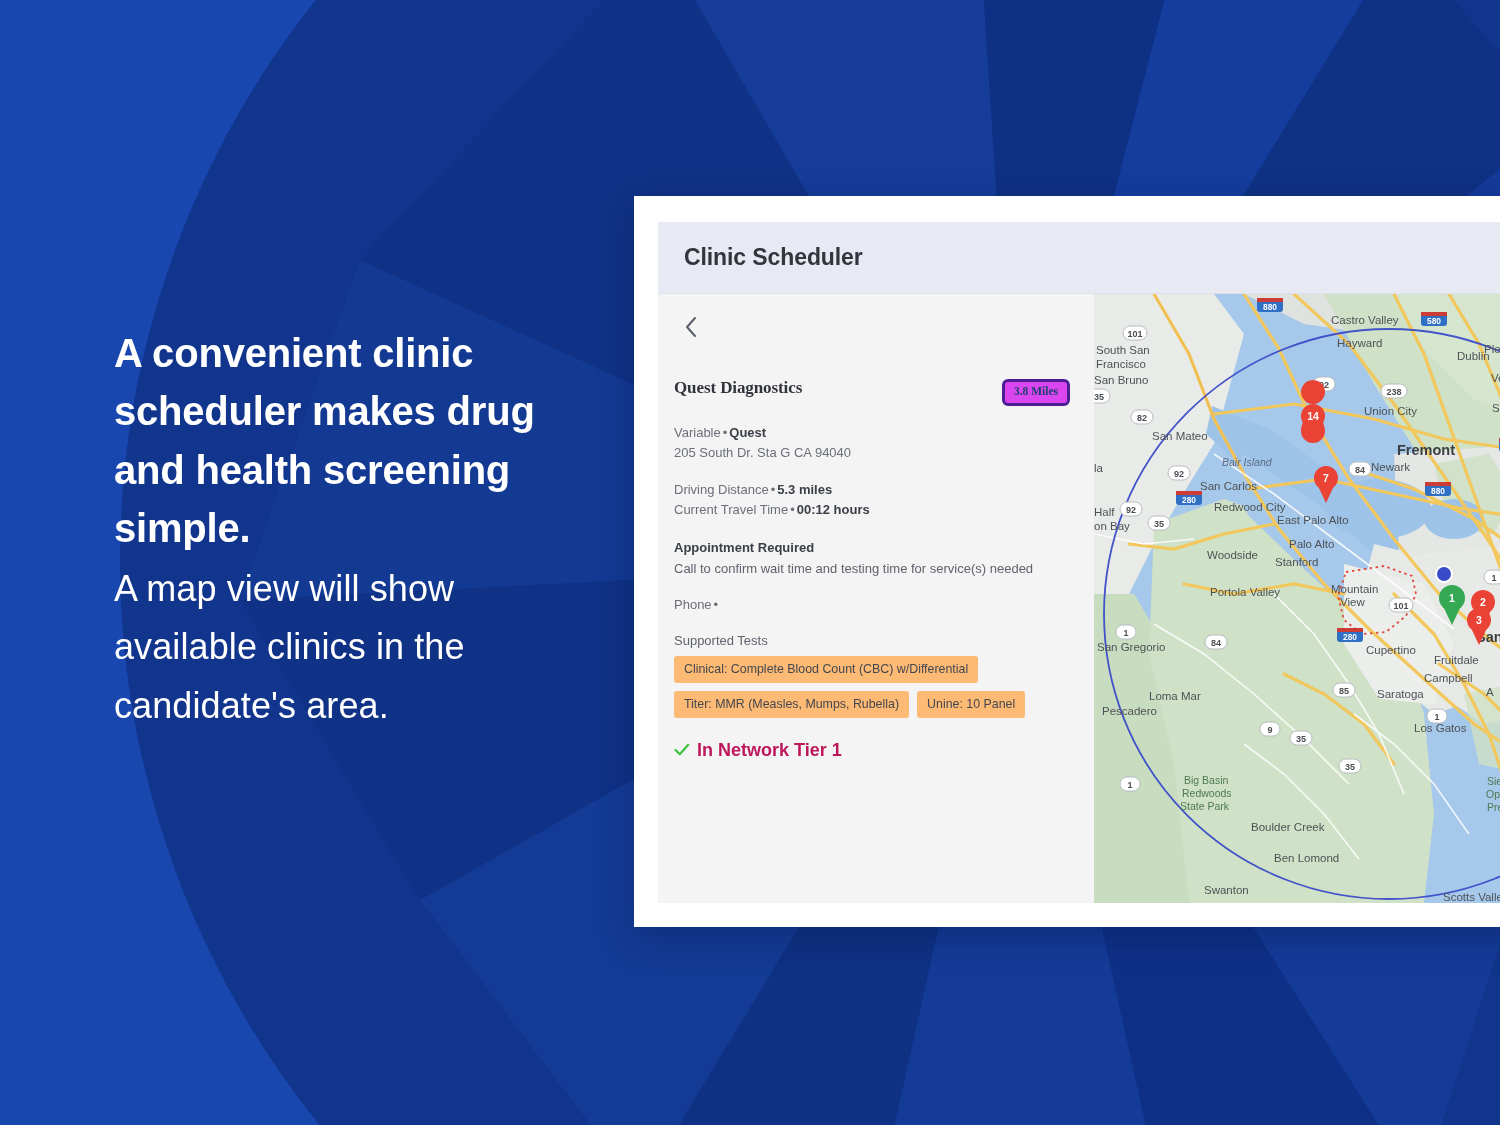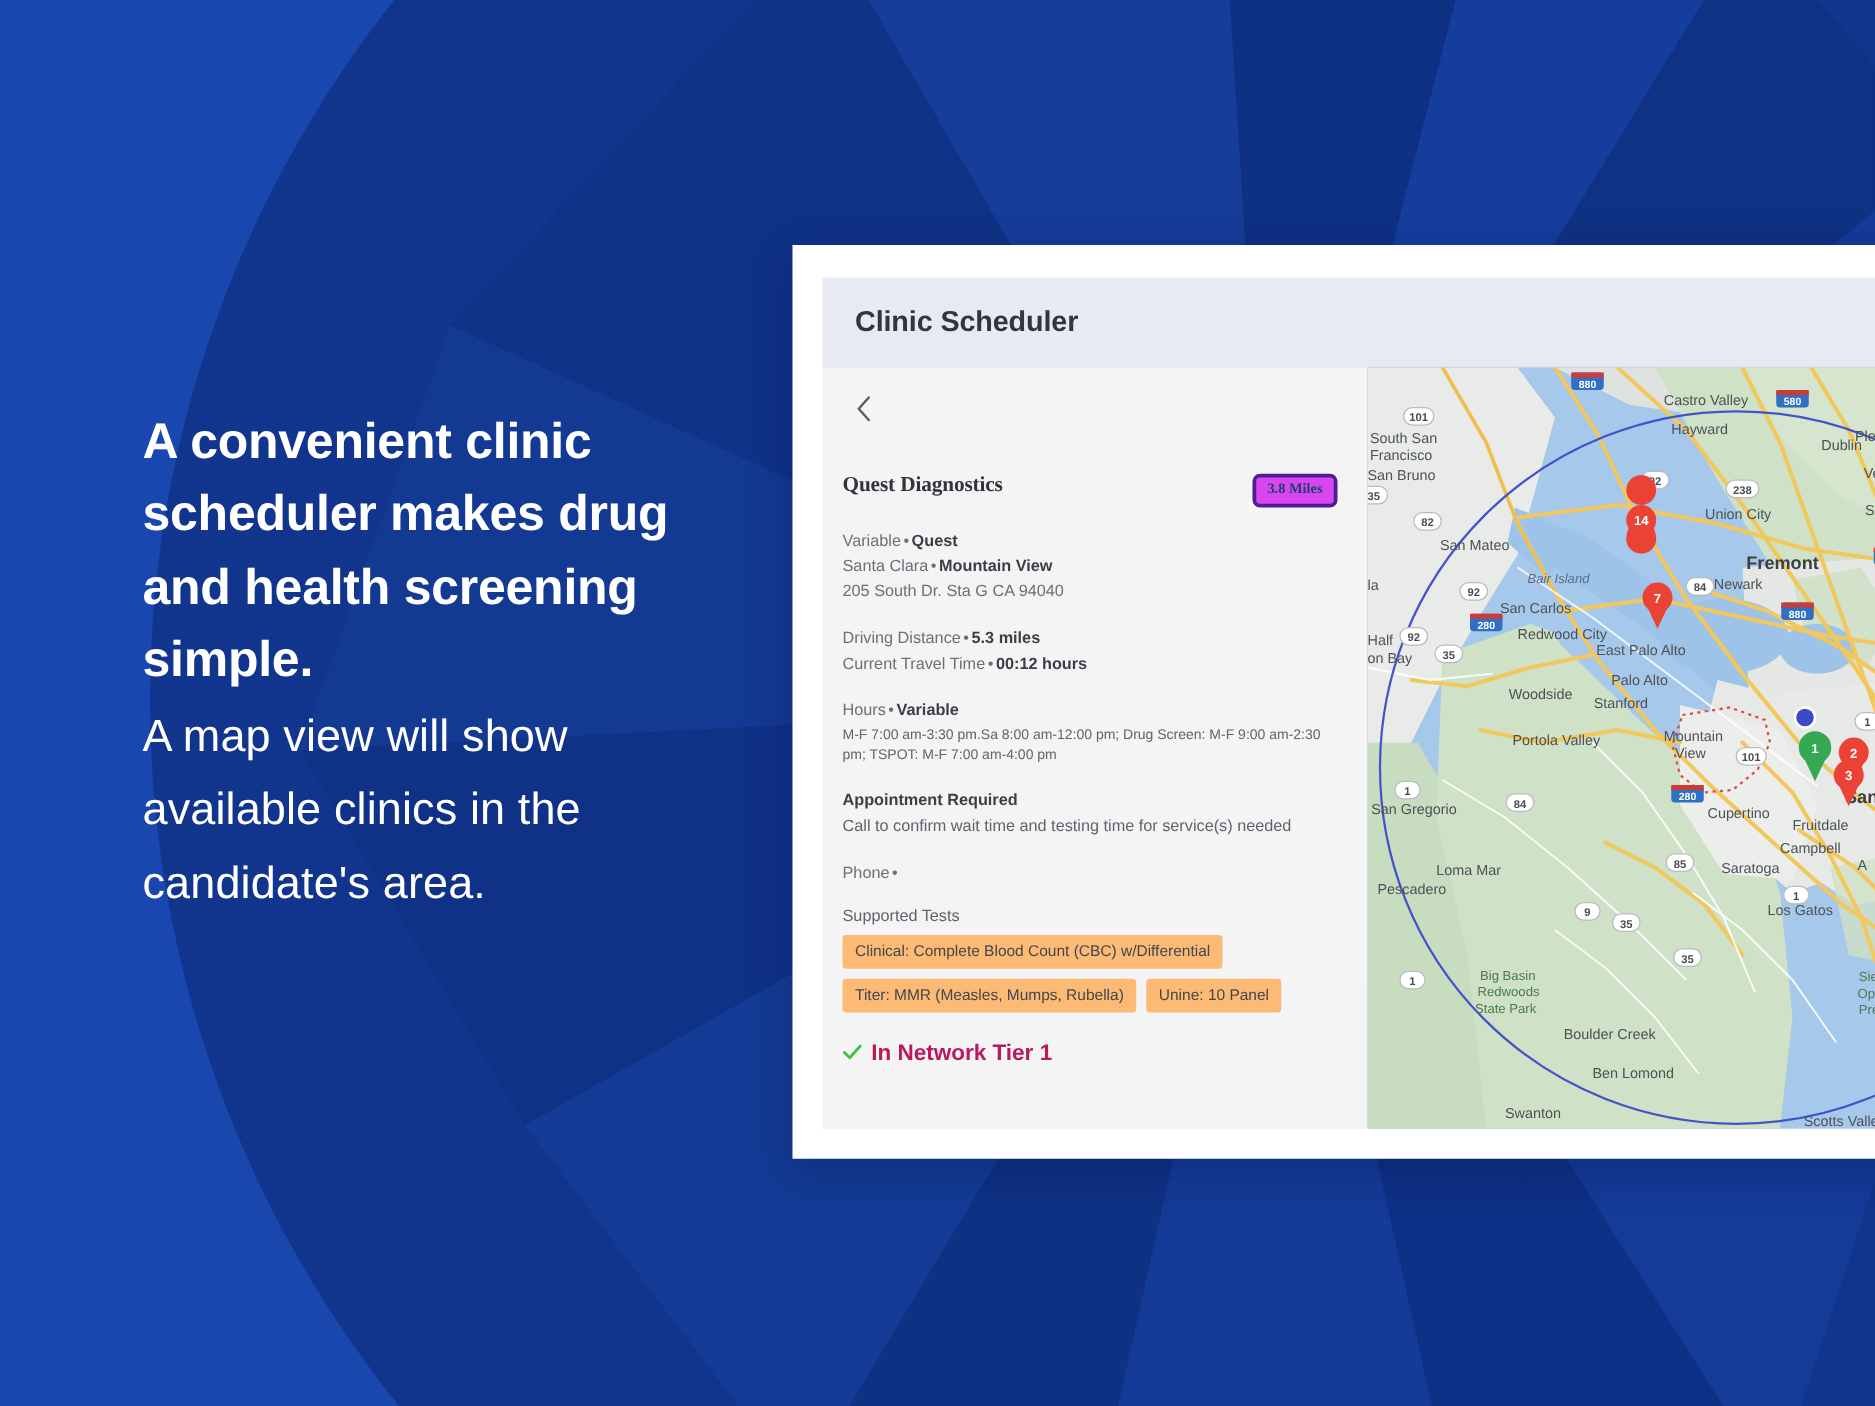--- a/index.html
+++ b/index.html
@@ -213,41 +213,32 @@
 
         <div class="clinic-head-row">
           <div class="clinic-name">Quest Diagnostics</div>
           <div class="miles-badge">3.8 Miles</div>
         </div>
 
         <div class="blk">
           <div class="line">
             <span>Variable</span><span class="sep-dot">•</span><b>Quest</b>
           </div>
-          <div class="line">
-            <span>Santa Clara</span><span class="sep-dot">•</span><b>Mountain View</b>
-          </div>
           <div class="line">205 South Dr. Sta G CA 94040</div>
         </div>
 
         <div class="blk">
           <div class="line">
             <span>Driving Distance</span><span class="sep-dot">•</span><b>5.3 miles</b>
           </div>
           <div class="line">
             <span>Current Travel Time</span><span class="sep-dot">•</span><b>00:12 hours</b>
           </div>
         </div>
 
-        <div class="blk">
-          <div class="line">
-            <span>Hours</span><span class="sep-dot">•</span><b>Variable</b>
-          </div>
-          <div class="fine">M-F 7:00 am-3:30 pm.Sa 8:00 am-12:00 pm; Drug Screen: M-F 9:00 am-2:30 pm; TSPOT: M-F 7:00 am-4:00 pm</div>
-        </div>
 
         <div class="blk">
           <div class="sub-strong">Appointment Required</div>
           <div class="body-txt">Call to confirm wait time and testing time for service(s) needed</div>
         </div>
 
         <div class="blk">
           <div class="line">
             <span>Phone</span><span class="sep-dot">•</span><span></span>
           </div>

